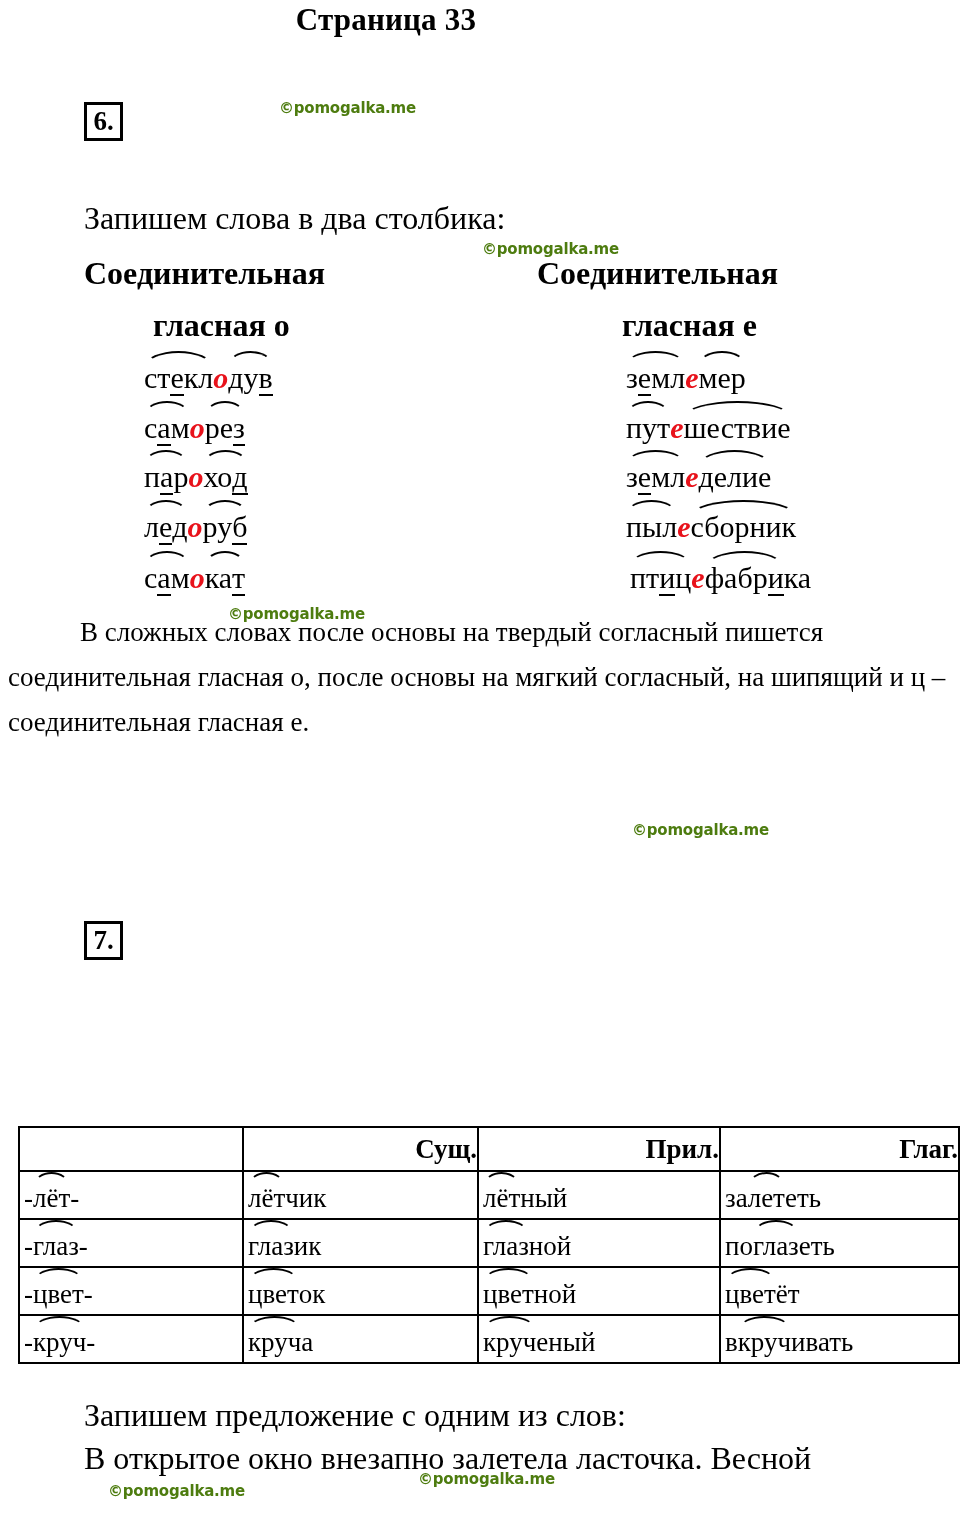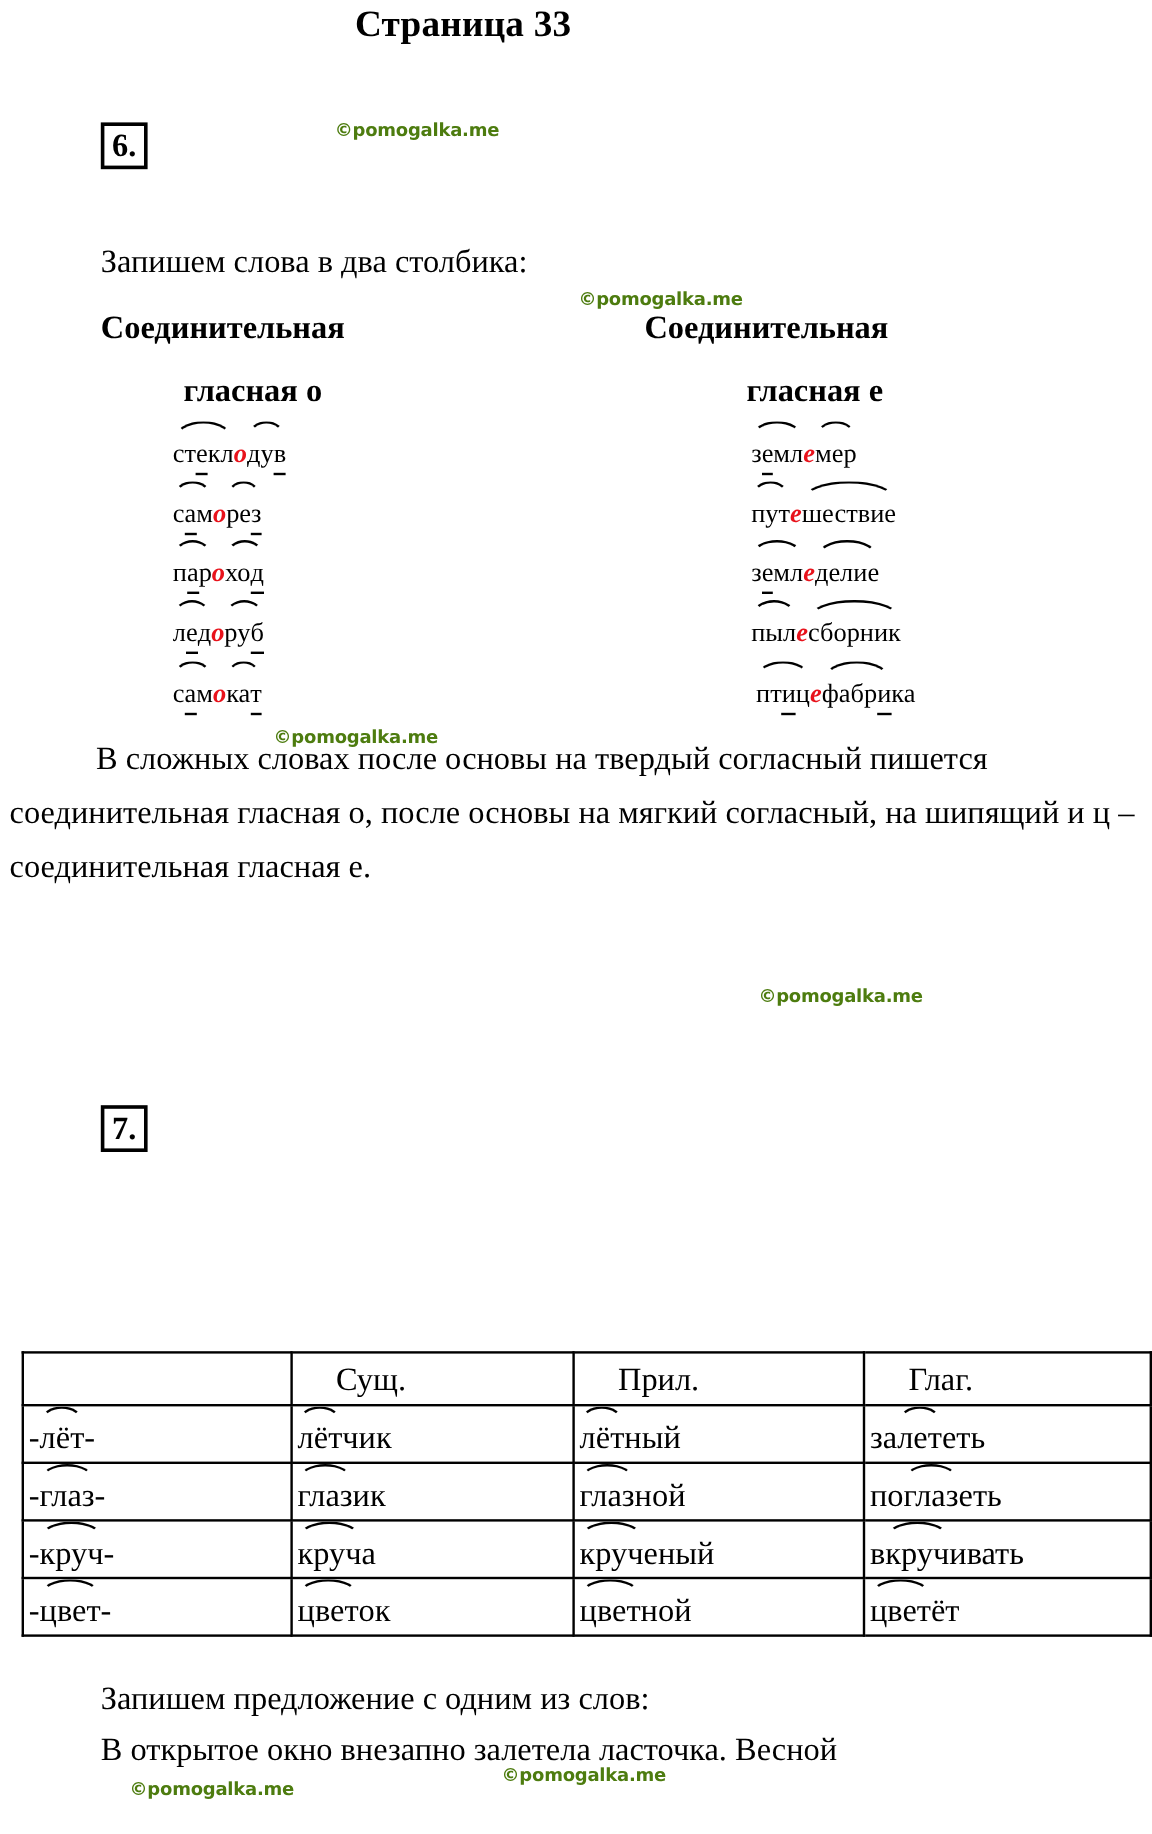--- a/index.html
+++ b/index.html
@@ -55,37 +55,37 @@
     text-align: center;
     line-height: 32px;
     width: 33px;
     height: 33px;
   }
 
   
   .txt {
     position: absolute;
     white-space: nowrap;
-    font-size: 27px;
+    font-size: 32px;
     line-height: 30px;
   }
   .bold { font-weight: bold; }
 
   
   .para {
     position: absolute;
     font-size: 27px;
     line-height: 45px;
   }
 
   
   .mw {
     position: absolute;
     white-space: nowrap;
-    font-size: 22px;
+    font-size: 30px;
     line-height: 32px;
   }
   
   .arc {
     position: relative;
     display: inline-block;
   }
   .arc::before {
     content: "";
     position: absolute;
@@ -134,22 +134,22 @@
   }
   .tbl td, .tbl th {
     border: 2px solid #000;
     padding: 0;
     vertical-align: bottom;
     height: 46px;
     font-weight: normal;
     text-align: left;
   }
   .tbl th {
-    font-weight: normal;
-    text-align: left;
+    font-weight: bold;
+    text-align: right;
     vertical-align: middle;
     height: 42px;
     padding-left: 36px;
   }
   .cell-inner {
     display: inline-block;
     padding: 0 0 4px 4px;
     position: relative;
   }
 </style>
@@ -248,32 +248,32 @@
       </tr>
 
       <tr>
         <td><span class="cell-inner">-<span class="arc"><span>глаз</span></span>-</span></td>
         <td><span class="cell-inner"><span class="arc"><span>глаз</span></span>ик</span></td>
         <td><span class="cell-inner"><span class="arc"><span>глаз</span></span>ной</span></td>
         <td><span class="cell-inner">по<span class="arc"><span>глаз</span></span>еть</span></td>
       </tr>
 
       <tr>
+        <td><span class="cell-inner">-<span class="arc"><span>цвет</span></span>-</span></td>
+        <td><span class="cell-inner"><span class="arc"><span>цвет</span></span>ок</span></td>
+        <td><span class="cell-inner"><span class="arc"><span>цвет</span></span>ной</span></td>
+        <td><span class="cell-inner"><span class="arc"><span>цвет</span></span>ёт</span></td>
+      </tr>
+
+      <tr>
         <td><span class="cell-inner">-<span class="arc"><span>круч</span></span>-</span></td>
         <td><span class="cell-inner"><span class="arc"><span>круч</span></span>а</span></td>
         <td><span class="cell-inner"><span class="arc"><span>круч</span></span>еный</span></td>
         <td><span class="cell-inner">в<span class="arc"><span>круч</span></span>ивать</span></td>
       </tr>
-
-      <tr>
-        <td><span class="cell-inner">-<span class="arc"><span>цвет</span></span>-</span></td>
-        <td><span class="cell-inner"><span class="arc"><span>цвет</span></span>ок</span></td>
-        <td><span class="cell-inner"><span class="arc"><span>цвет</span></span>ной</span></td>
-        <td><span class="cell-inner"><span class="arc"><span>цвет</span></span>ёт</span></td>
-      </tr>
     </tbody>
   </table>
 
   <div class="txt" style="left:84px; top:1400px;">Запишем предложение с одним из слов:</div>
 
   <div class="txt" style="left:84px; top:1443px;">В открытое окно внезапно залетела ласточка. Весной</div>
 
   <div class="wm" style="left:418px; top:1470px;">©pomogalka.me</div>
   <div class="wm" style="left:108px; top:1482px;">©pomogalka.me</div>
 

